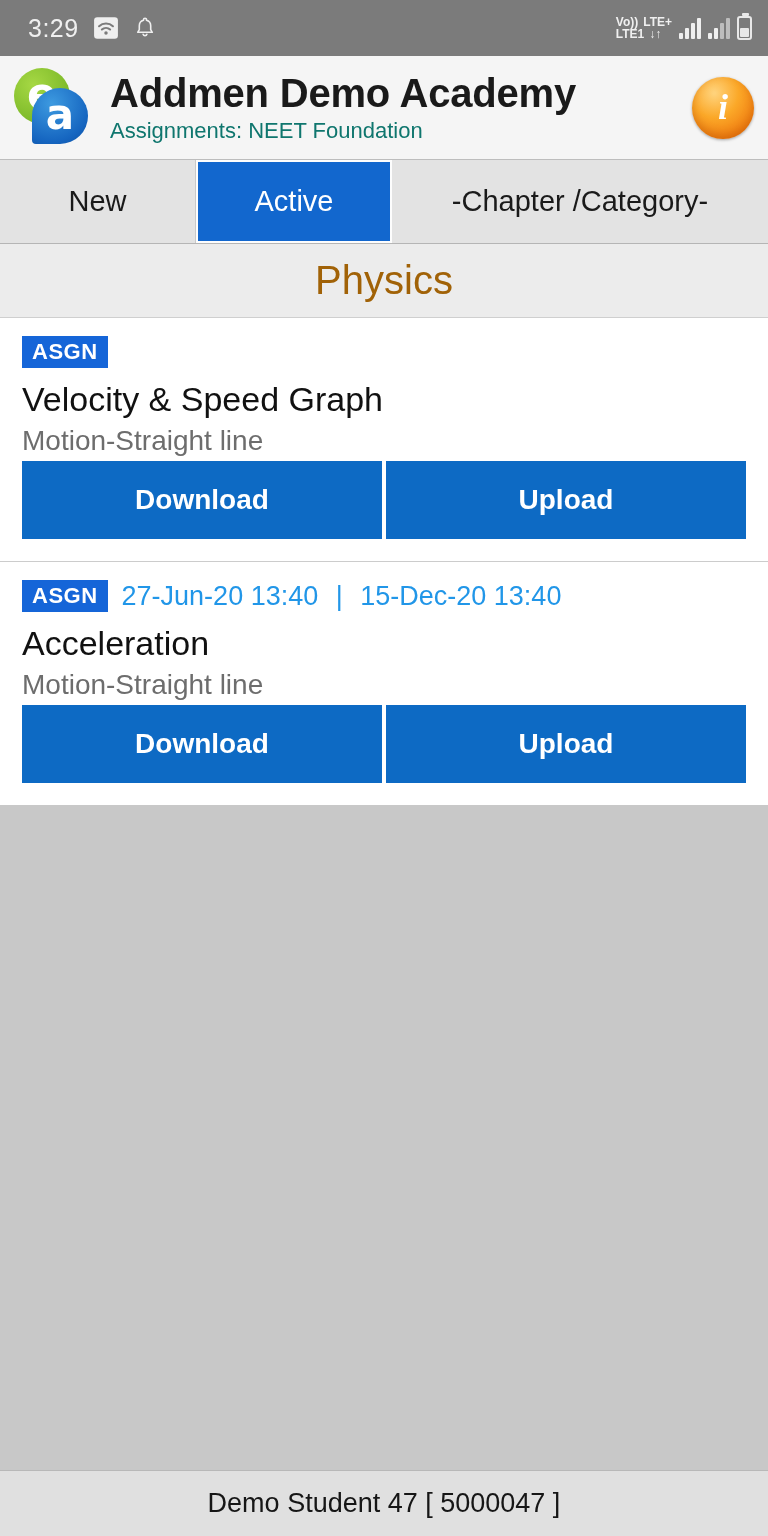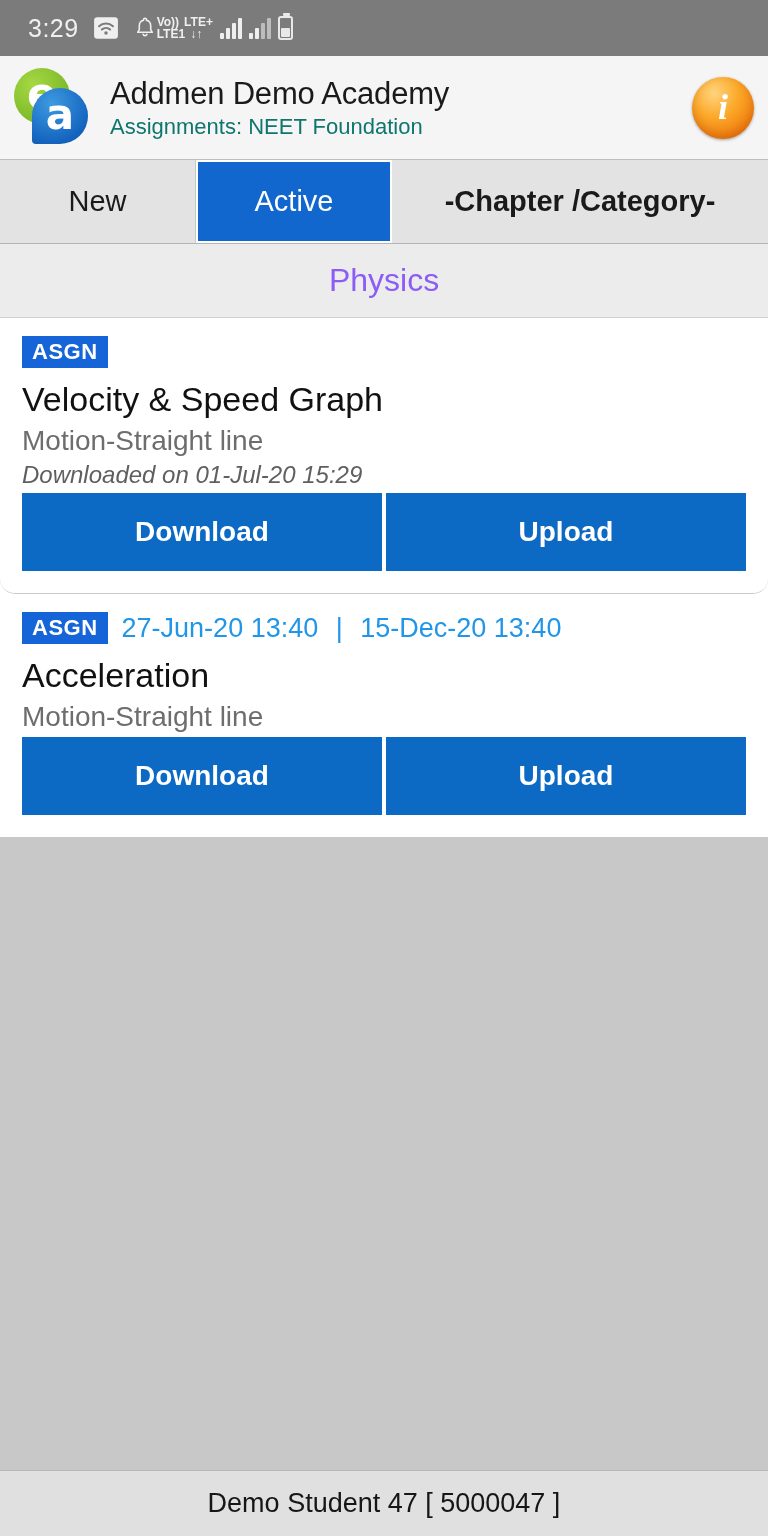--- a/index.html
+++ b/index.html
@@ -7,21 +7,21 @@
     width:768px; height:1536px;
     font-family:"Liberation Sans", sans-serif;
     background:#c8c8c8;
     overflow:hidden;
   }
   .screen { width:768px; height:1536px; display:flex; flex-direction:column; position:relative; }
 
   
   .statusbar {
     height:56px; background:#7b7b7b; color:#f2f2f2;
-    display:flex; align-items:center; justify-content:flex-start;
+    display:flex; align-items:center; justify-content:space-between;
     padding:0 16px 0 28px; flex:0 0 56px;
   }
   .sb-left { display:flex; align-items:center; gap:14px; }
   .sb-time { font-size:25px; letter-spacing:.5px; color:#f0f0f0; }
   .sb-right { display:flex; align-items:center; gap:7px; }
   .vo-block { display:flex; flex-direction:column; align-items:flex-start; line-height:1.02; font-size:12px; font-weight:bold; color:#f0f0f0; }
   .vo-row { display:flex; align-items:center; gap:5px; white-space:nowrap; }
   .bars { display:flex; align-items:flex-end; gap:2px; height:22px; }
   .bars i { display:block; width:4px; background:#efefef; border-radius:1px; }
   .bars i:nth-child(1){height:6px;} .bars i:nth-child(2){height:11px;}
@@ -45,44 +45,44 @@
   }
   .logo .e-circle span { color:#fff; font-size:44px; font-weight:bold; line-height:44px; margin-top:-4px; font-family:"DejaVu Sans", sans-serif; }
   .logo .a-drop {
     position:absolute; left:22px; top:22px; width:56px; height:56px;
     background:radial-gradient(circle at 35% 28%, #3d9ae0, #1565c0 70%, #0d4f9e);
     border-radius:50% 50% 50% 4px;
     display:flex; align-items:center; justify-content:center;
   }
   .logo .a-drop span { color:#fff; font-size:42px; font-weight:bold; line-height:42px; margin-top:-2px; font-family:"DejaVu Sans", sans-serif; }
   .titles { flex:1; padding-left:14px; display:flex; flex-direction:column; justify-content:center; gap:2px; }
-  .app-title { font-size:31px; font-weight:normal; color:#1a1a1a; letter-spacing:-.2px; }
+  .app-title { font-size:40px; font-weight:bold; color:#1a1a1a; letter-spacing:-.2px; }
   .app-sub { font-size:22px; color:#0f766e; }
   .info-icon { width:62px; height:62px; flex:0 0 62px; border-radius:50%;
     background:radial-gradient(circle at 36% 26%, #ffd27a 2%, #fba828 40%, #f07c10 78%, #d9650a);
     box-shadow:0 1px 3px rgba(0,0,0,.35), inset 0 -4px 8px rgba(180,80,0,.4);
     display:flex; align-items:center; justify-content:center; }
   .info-icon span { color:#fff; font-size:36px; font-weight:bold; font-style:italic; line-height:36px; margin-top:-2px; font-family:"Liberation Serif", serif; }
 
   
   .tabs { flex:0 0 84px; display:flex; background:#404040; border-bottom:1px solid #b5b5b5; }
   .tab { display:flex; align-items:center; justify-content:center; font-size:29px; color:#1a1a1a;
          background:#e3e3e3; border-right:1px solid #c9c9c9; height:100%; }
-  .tab:last-child { border-right:none;font-weight:bold; }
+  .tab:last-child { border-right:none; }
   .tab-new { flex:0 0 196px; }
   .tab-active { flex:0 0 196px; background:#1267ce; color:#fff; border:2px solid #fdfdfd; }
   .tab-cat { flex:1; }
 
   
   .section-head { flex:0 0 74px; background:#ececec; display:flex; align-items:center; justify-content:center;
-                  font-size:32px; color:#8b5cf6; border-bottom:1px solid #cfcfcf; }
+                  font-size:40px; color:#a16207; border-bottom:1px solid #cfcfcf; }
 
   
   .list { background:#ffffff; }
-  .card { background:#fff; padding:18px 22px 22px 22px; border-bottom:1px solid #cccccc;border-radius:15px; }
+  .card { background:#fff; padding:18px 22px 22px 22px; border-bottom:1px solid #cccccc; }
   .card:last-child { border-bottom:none; }
   .meta { display:flex; align-items:center; gap:14px; margin-bottom:12px; }
   .badge { background:#1565d8; color:#fff; font-size:22px; font-weight:bold; padding:3px 10px; letter-spacing:.5px; }
   .dates { font-size:27px; color:#2196e8; white-space:nowrap; }
   .dates .sep { color:#2196e8; padding:0 10px; }
   .card-title { font-size:34px; color:#111; margin-bottom:6px; }
   .card-sub { font-size:28px; color:#6d6d6d; margin-bottom:4px; }
   .card-note { font-size:24px; color:#5f5f5f; font-style:italic; margin-bottom:4px; }
   .btn-row { display:flex; gap:4px; }
   .btn { flex:1 1 0; height:78px; background:#0d6ac4; color:#fff; font-size:28px; font-weight:bold;
@@ -166,21 +166,20 @@
   <div class="section-head">Physics</div>
 
   <div class="list">
 
     <div class="card">
       <div class="meta">
         <span class="badge">ASGN</span>
       </div>
       <div class="card-title">Velocity &amp; Speed Graph</div>
       <div class="card-sub">Motion-Straight line</div>
-      <div class="card-note">Downloaded on 01-Jul-20 15:29</div>
       <div class="btn-row">
         <button class="btn">Download</button>
         <button class="btn">Upload</button>
       </div>
     </div>
 
     <div class="card">
       <div class="meta">
         <span class="badge">ASGN</span>
         <span class="dates">

